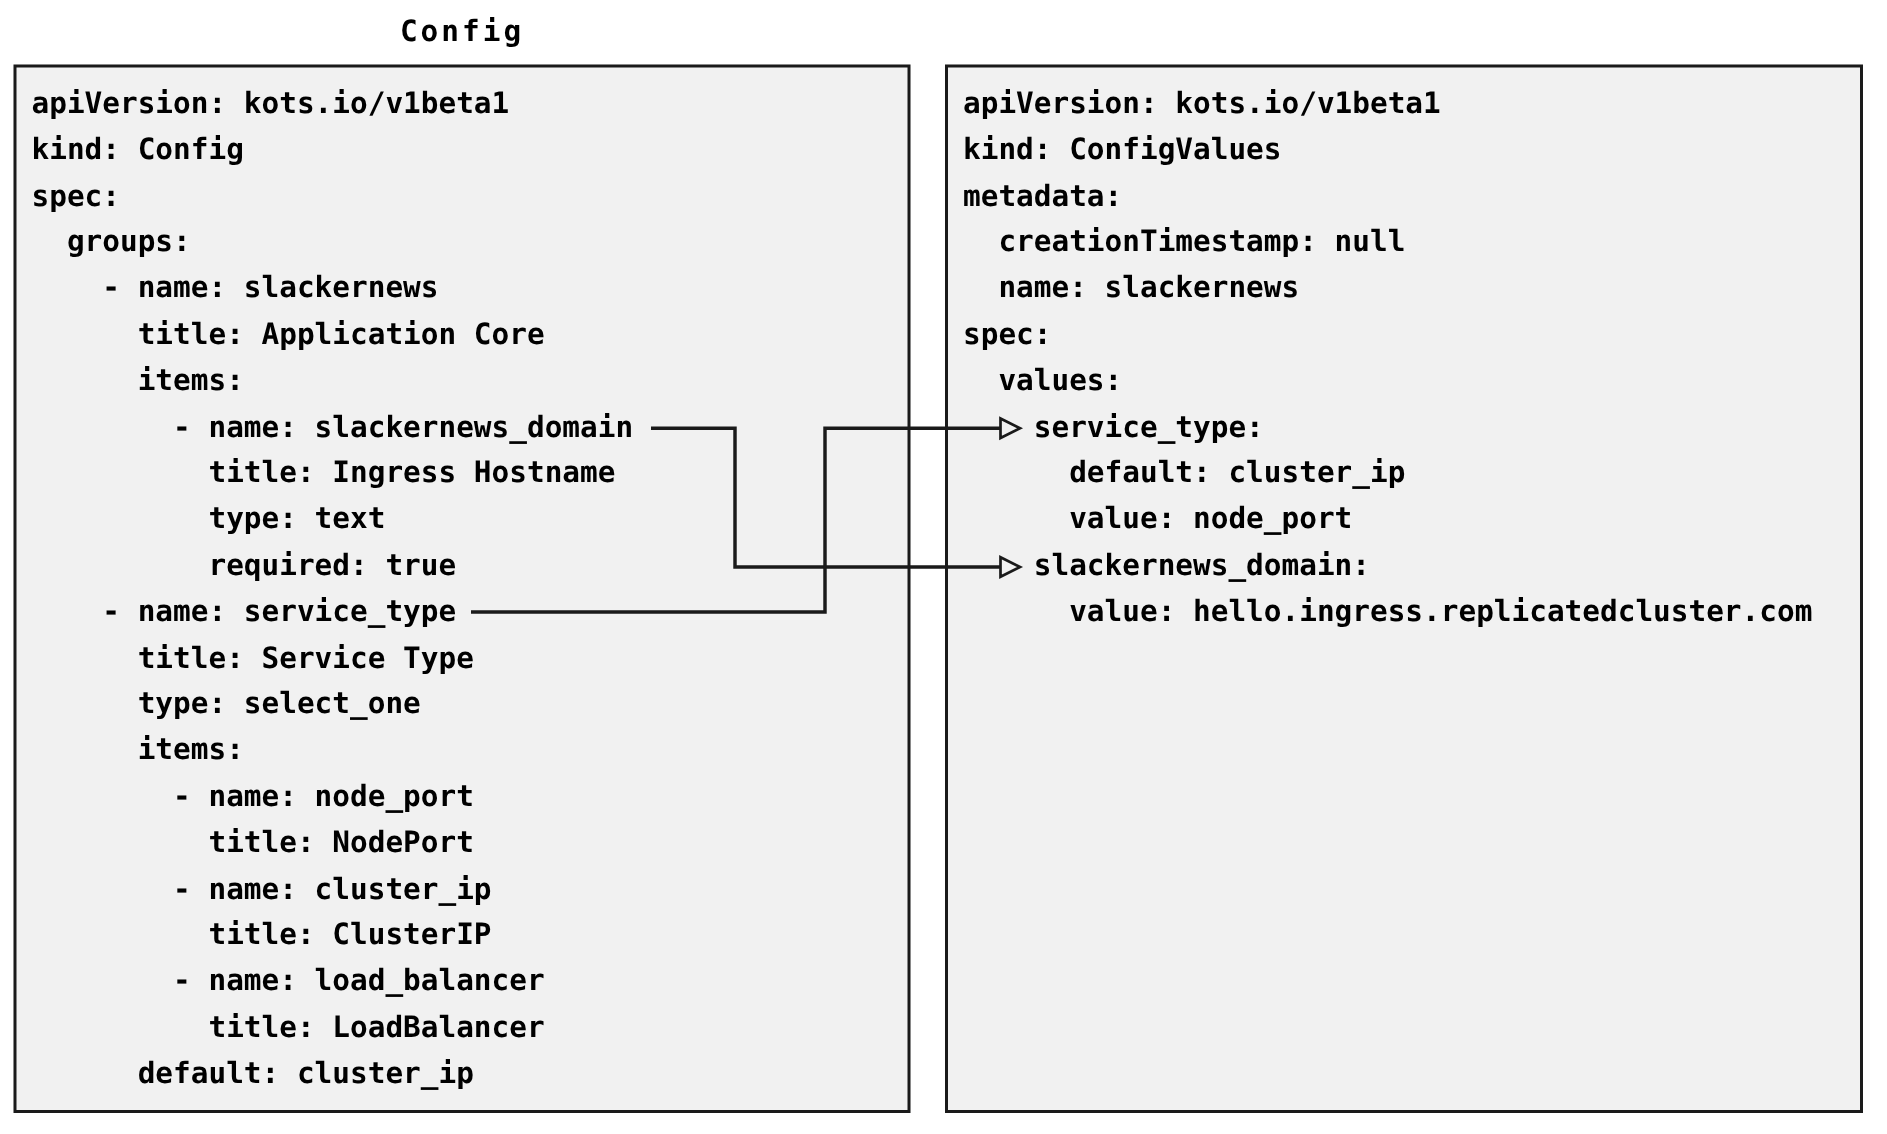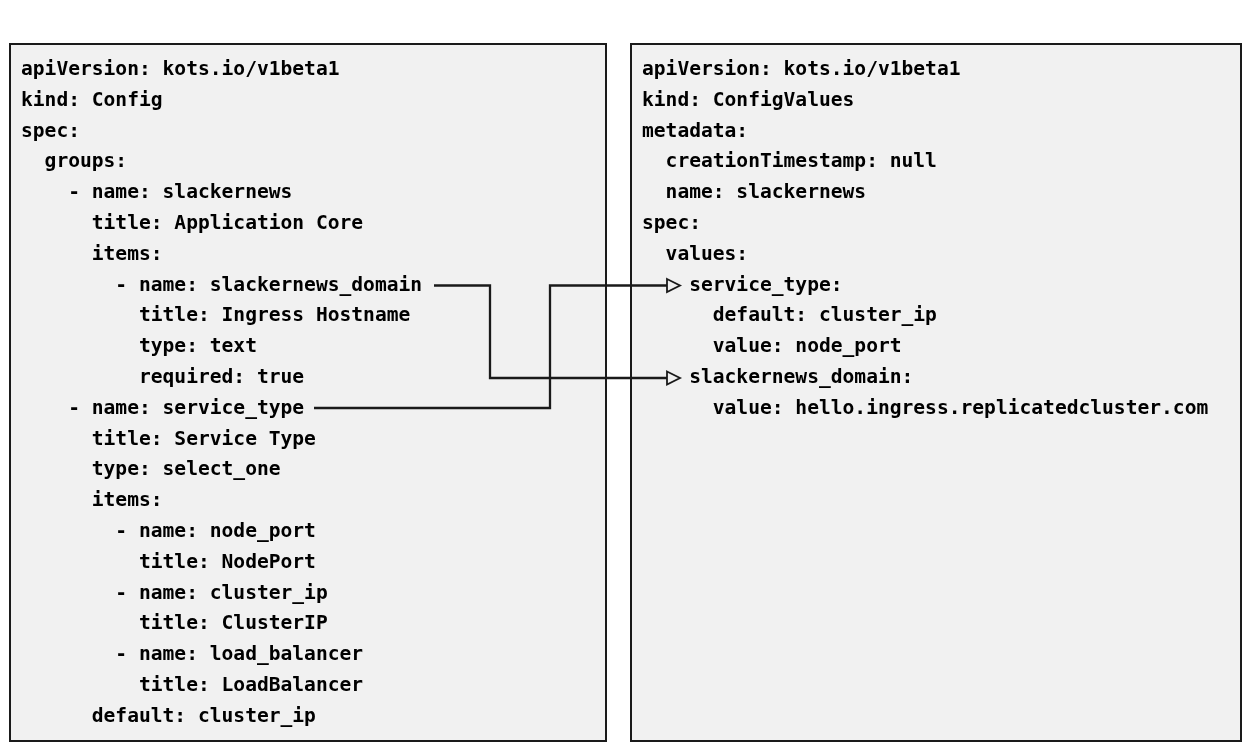--- a/index.html
+++ b/index.html
@@ -58,20 +58,21 @@
     width: 1258px;
     height: 756px;
     pointer-events: none;
   }
 </style>
 </head>
 <body>
 
 <div class="stage">
 
+  <div class="panel-title left">Config</div>
 
 
   <div class="yaml-panel left">
     <pre class="yaml-text">apiVersion: kots.io/v1beta1
 kind: Config
 spec:
   groups:
     - name: slackernews
       title: Application Core
       items:

